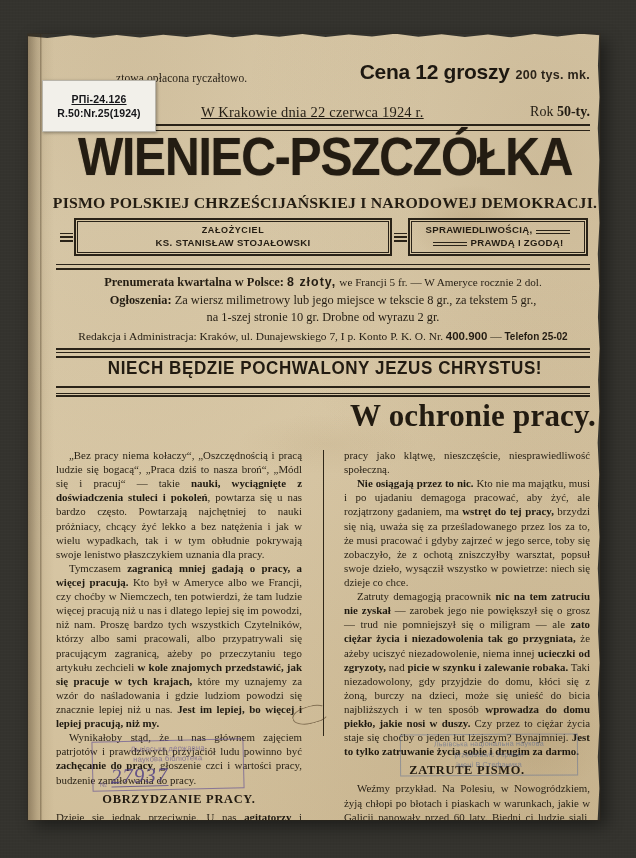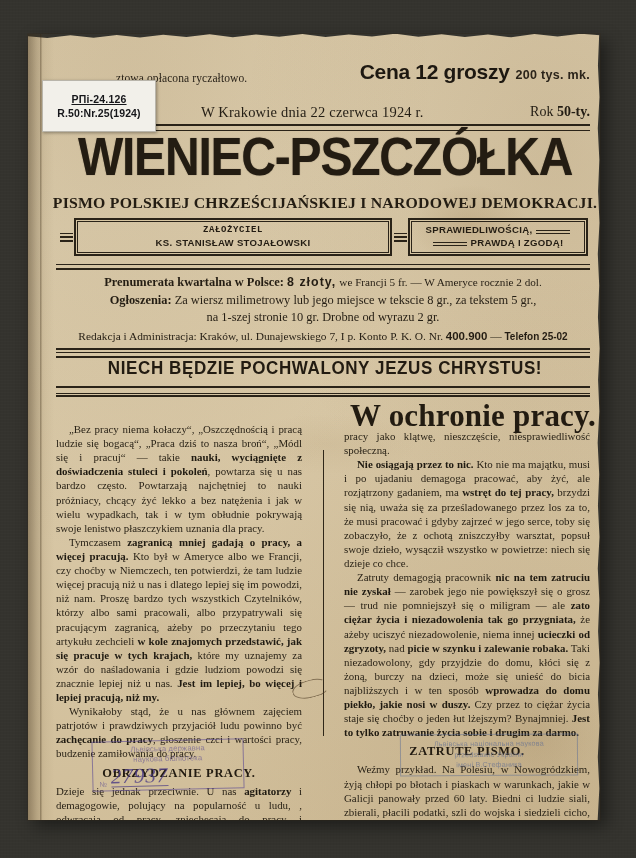--- a/index.html
+++ b/index.html
@@ -91,21 +91,21 @@
     letter-spacing:-.3px;color:#1d1811;
   }
   .price-sub{
     font-family:"Liberation Sans",sans-serif;font-weight:700;font-size:12.5px;color:#2b241a;letter-spacing:.3px;
   }
 
   .issue-row{
     position:absolute;left:2px;right:6px;top:68px;height:20px;
     display:flex;align-items:center;justify-content:space-between;font-size:14px;color:#231d14;
   }
-  .issue-row .mid{font-size:14.5px;letter-spacing:.2px;}
+  .issue-row .mid{font-size:14.5px;letter-spacing:.2px;text-decoration:underline;}
   .issue-row b{font-weight:700;}
   .rule-double{
     position:absolute;left:2px;right:6px;top:90px;height:4px;
     border-top:2px solid #2a2318;border-bottom:1px solid #2a2318;
   }
 
   
   .masthead{
     position:absolute;left:0;right:0;top:96px;text-align:center;
     font-family:"Liberation Sans",sans-serif;font-weight:700;
@@ -130,21 +130,21 @@
     border:2px solid #2a2318;box-shadow:inset 0 0 0 1px #d6c5a2, inset 0 0 0 2px #2a2318;
     display:flex;flex-direction:column;align-items:center;justify-content:center;
     font-family:"Liberation Sans",sans-serif;font-weight:700;
     font-size:9.6px;line-height:1.35;letter-spacing:.3px;color:#231c12;
     padding:2px 4px;text-align:center;
   }
   .mbox.m1{flex:0 0 178px;}
   .mbox.m2{flex:1 1 auto;}
   .mbox.m3{flex:0 0 168px;}
   .mbox .r{display:flex;align-items:center;gap:4px;white-space:nowrap;}
-  .mbox .m2-top{font-family:Liberation Mono, monospace;font-weight:700;font-size:9px;letter-spacing:.6px;}
+  .mbox .m2-top{font-family:Liberation Sans, sans-serif;font-weight:700;font-size:9px;letter-spacing:.6px;}
   .dashes{display:inline-block;width:34px;height:6px;
     background:repeating-linear-gradient(0deg,#2a2318 0 1.4px,transparent 1.4px 3px);}
   .connector{
     flex:0 0 16px;display:flex;align-items:center;justify-content:center;
   }
   .connector i{display:block;width:13px;height:9px;
     background:repeating-linear-gradient(0deg,#2a2318 0 2px,transparent 2px 4px);}
 
   
   .rule-thin-top{position:absolute;left:2px;right:6px;top:230px;height:3px;
@@ -178,21 +178,21 @@
 
   
   .art-title{
     position:absolute;left:0;right:0;top:364px;text-align:right;
     font-family:"Liberation Serif",serif;font-weight:700;
     font-size:31px;letter-spacing:.2px;color:#221b11;
   }
 
   .cols{
     position:absolute;left:2px;right:6px;top:414px;bottom:6px;
-    display:flex;gap:16px;align-items:center;
+    display:flex;gap:16px;
   }
   .col{flex:1 1 50%;position:relative;}
   .col.left{padding-right:13px;}
   .col.right{padding-left:13px;}
   .col-div{
     position:absolute;left:50%;top:2px;bottom:78px;width:1px;margin-left:-0.5px;
     background:#2f2719;
   }
   .col p{
     margin:0;

